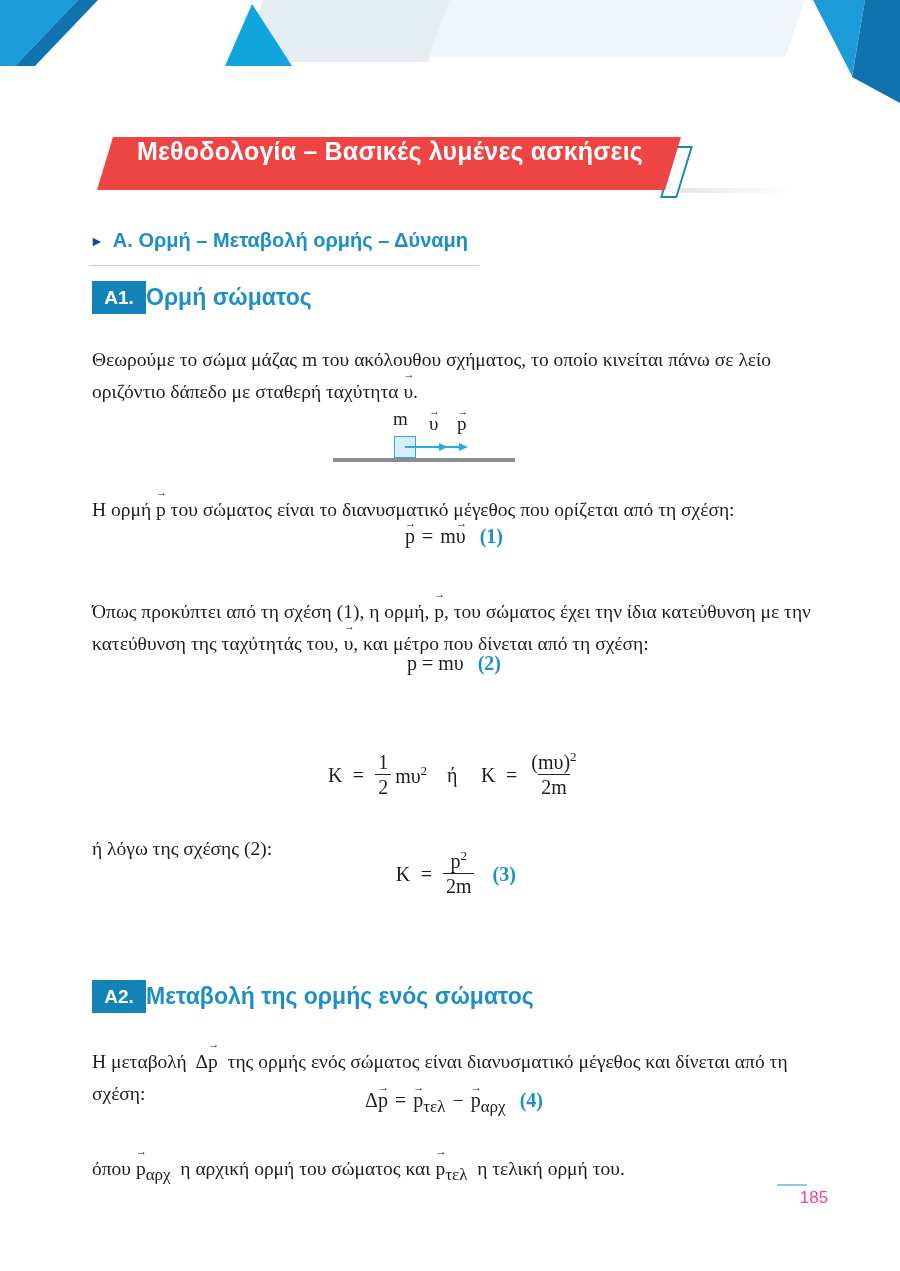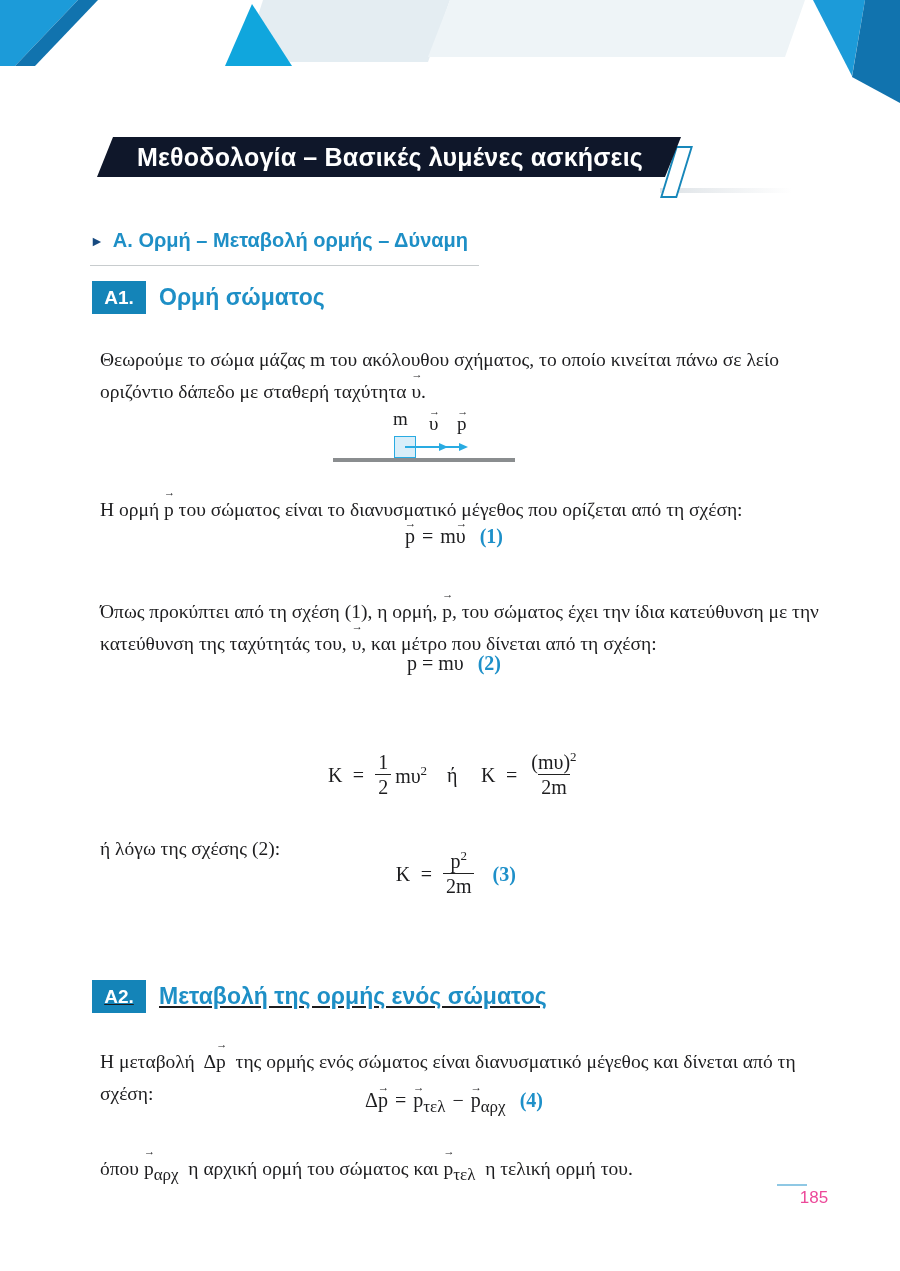--- a/index.html
+++ b/index.html
@@ -17,46 +17,46 @@
   .band-b{left:428px;top:0;width:377px;height:57px;background:#eef4f7;
           clip-path:polygon(22px 0,100% 0,calc(100% - 20px) 100%,0 100%);}
   .mid-tri{left:225px;top:2px;width:67px;height:64px;background:#10a6dd;
            clip-path:polygon(27px 2px,100% 100%,0 100%);}
   .tr-bright{left:813px;top:0;width:60px;height:76px;background:#1c9bd9;
              clip-path:polygon(0 0,52px 0,39px 100%);}
   .tr-dark{left:851px;top:0;width:49px;height:103px;background:#1173ae;
            clip-path:polygon(14px 0,100% 0,100% 100%,1px 77px);}
 
   
-  .banner{position:absolute;left:97px;top:137px;width:584px;height:40px;background:#0f172a;
+  .banner{position:absolute;left:97px;top:137px;width:584px;height:53px;background:#ef4444;
           clip-path:polygon(16px 0,100% 0,calc(100% - 16px) 100%,0 100%);
-          display:flex;align-items:center;z-index:2;}
+          display:flex;z-index:2;}
   .banner-title{font-family:"Liberation Sans",sans-serif;font-weight:bold;color:#ffffff;
                 font-size:25px;padding-left:40px;letter-spacing:.2px;}
   .banner-slash{position:absolute;left:668px;top:146px;width:13px;height:48px;background:#ffffff;
                 border:2px solid #1787ba;transform:skewX(-17deg);z-index:1;}
   .banner-shadow{position:absolute;left:660px;top:188px;width:132px;height:5px;
                  background:linear-gradient(to right,#dde2e6,rgba(255,255,255,0));z-index:0;}
 
   
   .section-head{position:absolute;left:90px;top:229px;width:389px;
                 border-bottom:1px solid #c8ccce;padding-bottom:13px;
                 font-family:"Liberation Sans",sans-serif;font-weight:bold;font-size:20px;
                 color:#1e8fc6;display:flex;align-items:center;gap:9px;}
   .section-head .marker{color:#174a80;font-size:14px;line-height:1;}
 
   
-  .subhead{position:absolute;left:92px;display:flex;align-items:center;gap:13px;
+  .subhead{position:absolute;left:92px;display:flex;align-items:center;
            font-family:"Liberation Sans",sans-serif;font-weight:bold;}
   .badge{width:54px;height:33px;background:#1484b8;color:#ffffff;font-size:19px;
          display:flex;align-items:center;justify-content:center;}
   .subhead .stitle{color:#1e8fc6;font-size:23px;}
 
   
-  .para{position:absolute;left:100px;width:724px;font-size:19.5px;line-height:32px;margin-top:20px;}
+  .para{position:absolute;left:92px;width:724px;font-size:19.5px;line-height:32px;margin-top:20px;}
 
   
   .vec{position:relative;display:inline-block;}
   .vec::after{content:"→";position:absolute;left:50%;top:-0.62em;transform:translateX(-44%);
               font-size:0.58em;line-height:1;}
   sub.vsub{font-size:17px;line-height:0;}
 
   
   .eq{position:absolute;left:92px;width:724px;display:flex;align-items:center;
       justify-content:center;font-size:20px;}
@@ -170,21 +170,21 @@
     <span class="gap">K</span>
       <span class="op">=</span>
     <span class="frac">
         <span class="fnum"><span>p</span><sup>2</sup></span>
         <span class="fden">2m</span>
       </span>
     <span class="eqnum">(3)</span>
   </div>
 
 
-  <div class="subhead" style="top:980px;text-decoration:underline;">
+  <div class="subhead" style="top:980px;">
     <span class="badge">Α2.</span>
     <span class="stitle">Μεταβολή της ορμής ενός σώματος</span>
   </div>
 
   <p class="para" style="top:1026px;"><span>Η μεταβολή</span>&nbsp; <span><span>Δ</span><span class="vec">p</span></span>&nbsp; <span>της ορμής ενός σώματος είναι διανυσματικό μέγεθος και δίνεται από τη σχέση:</span></p>
 
   <div class="eq" style="top:1089px;">
     <span><span>Δ</span><span class="vec">p</span></span>
       <span class="op">=</span>
       <span><span class="vec">p</span><sub class="vsub">τελ</sub></span>

